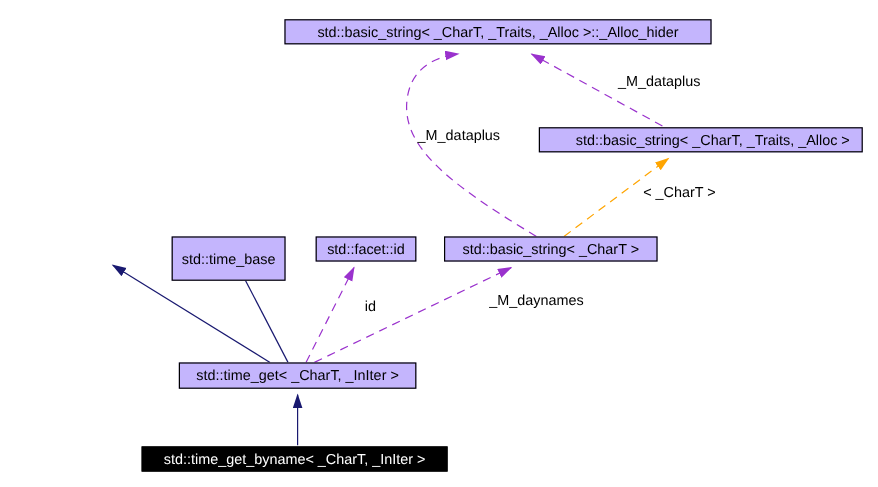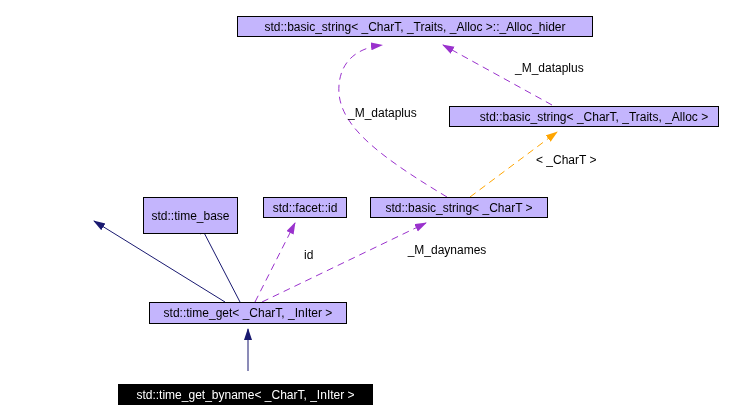--- a/index.html
+++ b/index.html
@@ -26,21 +26,20 @@
     display: flex;
     align-items: center;
     justify-content: center;
     white-space: nowrap;
     cursor: pointer;
   }
   .node.focus {
     background: #000000;
     color: #ffffff;
     border-color: #000000;
-    margin-top: 12px;
   }
   .edge-label {
     position: absolute;
     white-space: nowrap;
     line-height: 13px;
   }
   .edge-label.center { text-align: center; }
 </style>
 </head>
 <body>

